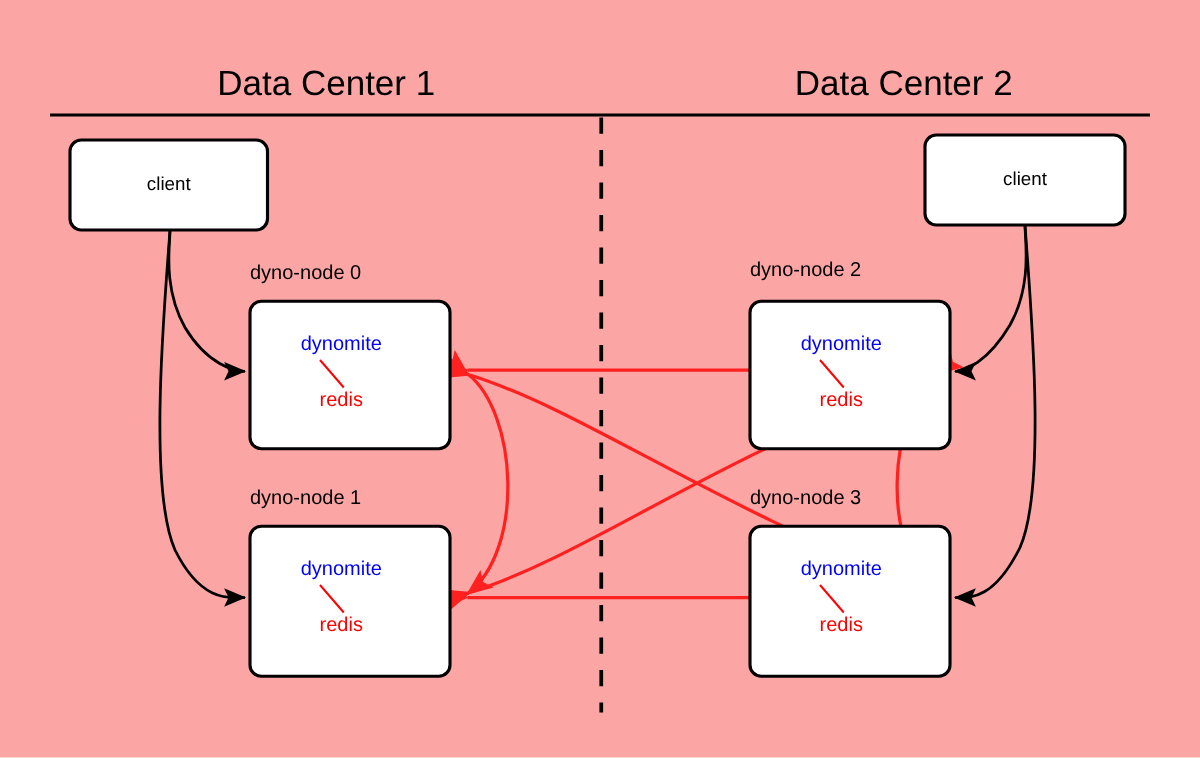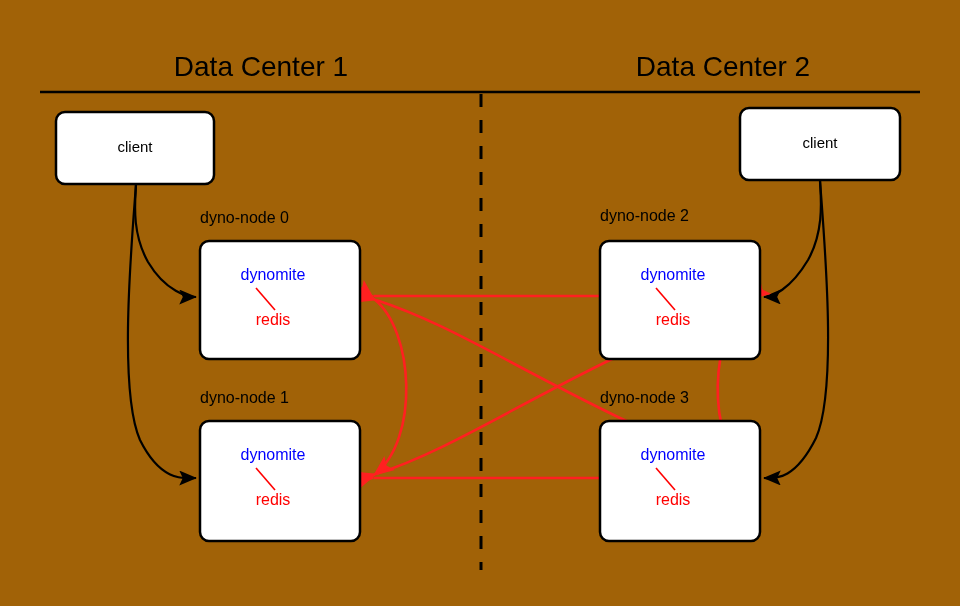--- a/index.html
+++ b/index.html
@@ -7,21 +7,21 @@
     padding: 0;
     background: #ffffff;
   }
   body {
     font-family: "Liberation Sans", sans-serif;
   }
   #canvas {
     position: relative;
     width: 960px;
     height: 606px;
-    background: #a16207;
+    background: #fca5a5;
     overflow: hidden;
   }
   #diagram-svg {
     position: absolute;
     left: 0;
     top: 0;
     width: 960px;
     height: 606px;
   }
   .dc-title {

